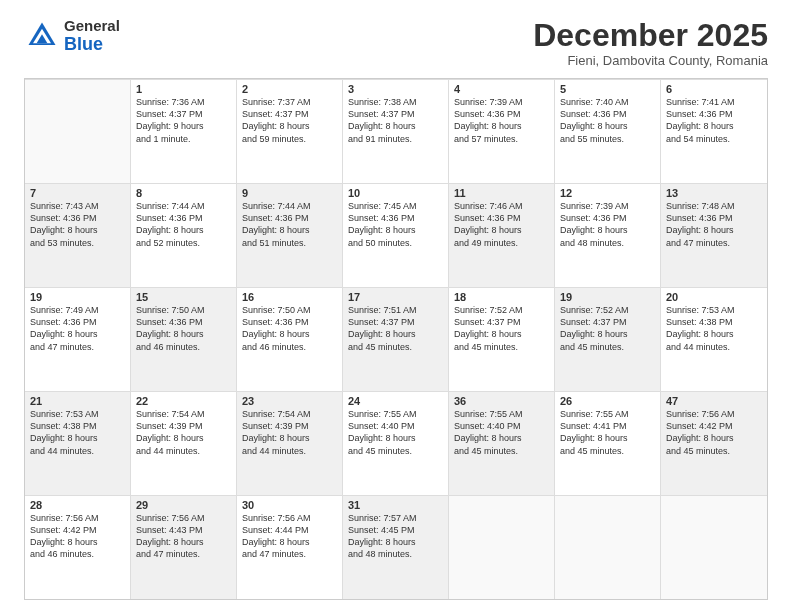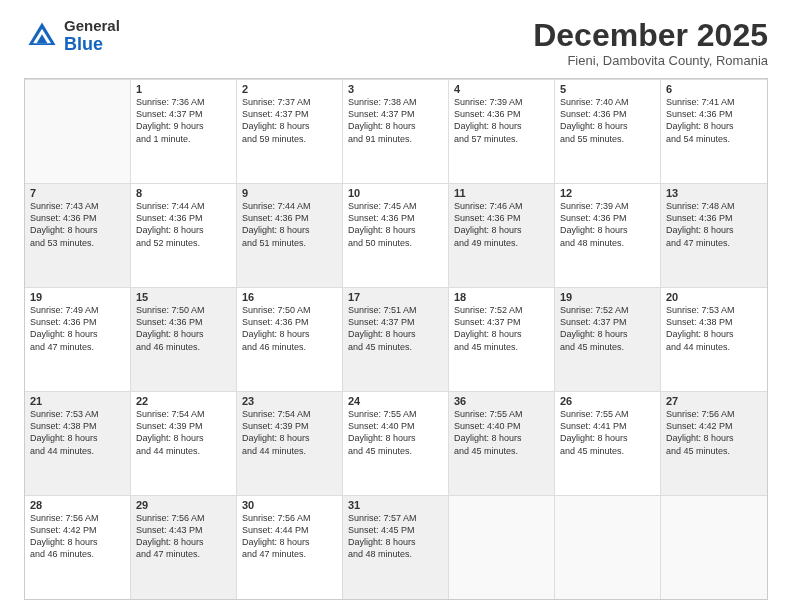--- a/index.html
+++ b/index.html
@@ -324,21 +324,21 @@
             <span class="cell-line">and 45 minutes.</span>
           </div>
           <div class="cal-cell">
             <span class="day-number">26</span>
             <span class="cell-line">Sunrise: 7:55 AM</span>
             <span class="cell-line">Sunset: 4:41 PM</span>
             <span class="cell-line">Daylight: 8 hours</span>
             <span class="cell-line">and 45 minutes.</span>
           </div>
           <div class="cal-cell shaded">
-            <span class="day-number">27</span>
+            <span class="day-number">47</span>
             <span class="cell-line">Sunrise: 7:56 AM</span>
             <span class="cell-line">Sunset: 4:42 PM</span>
             <span class="cell-line">Daylight: 8 hours</span>
             <span class="cell-line">and 45 minutes.</span>
           </div>
         </div>
         <div class="cal-row">
           <div class="cal-cell">
             <span class="day-number">28</span>
             <span class="cell-line">Sunrise: 7:56 AM</span>

